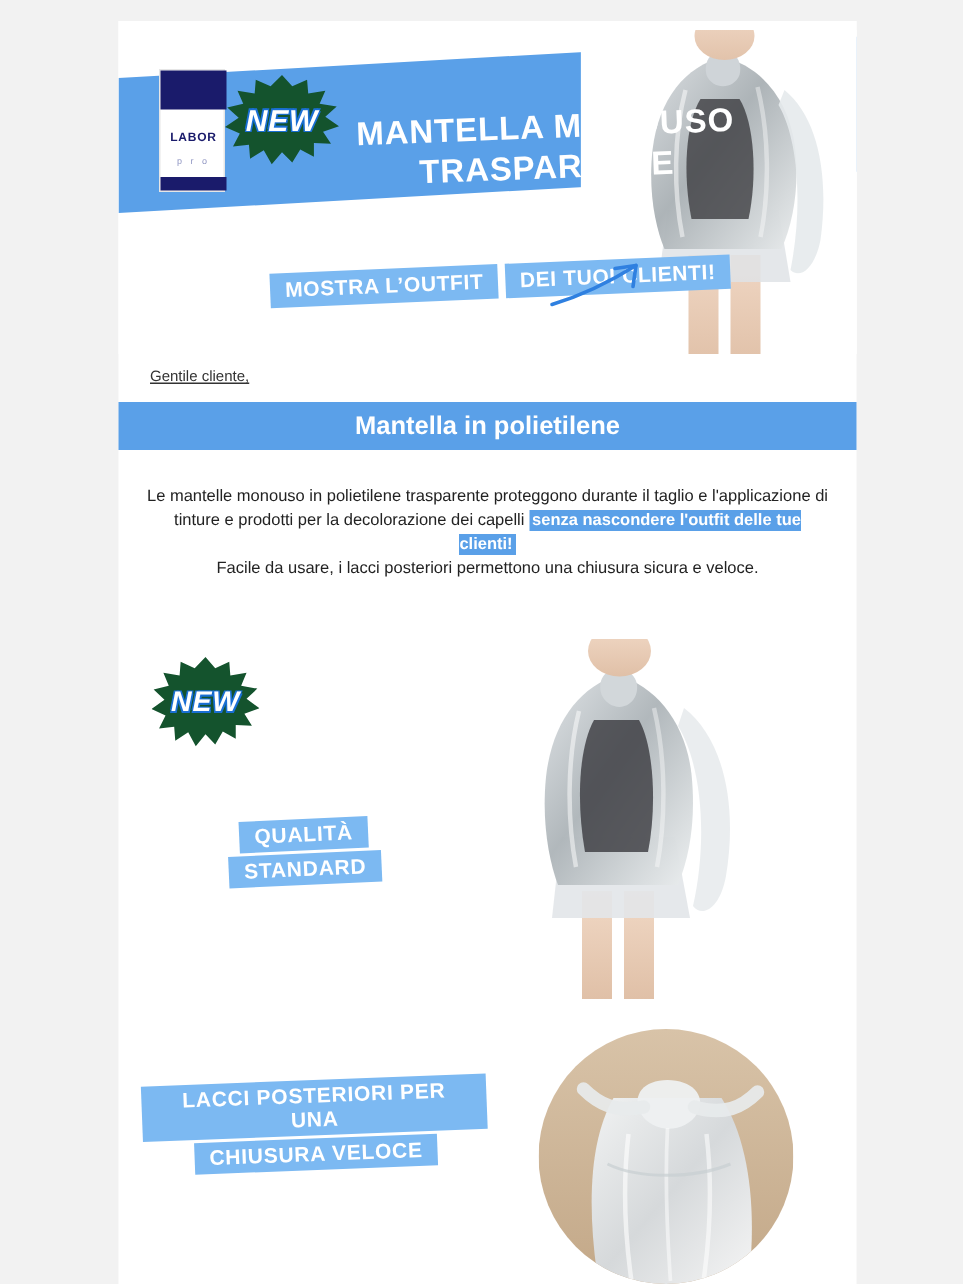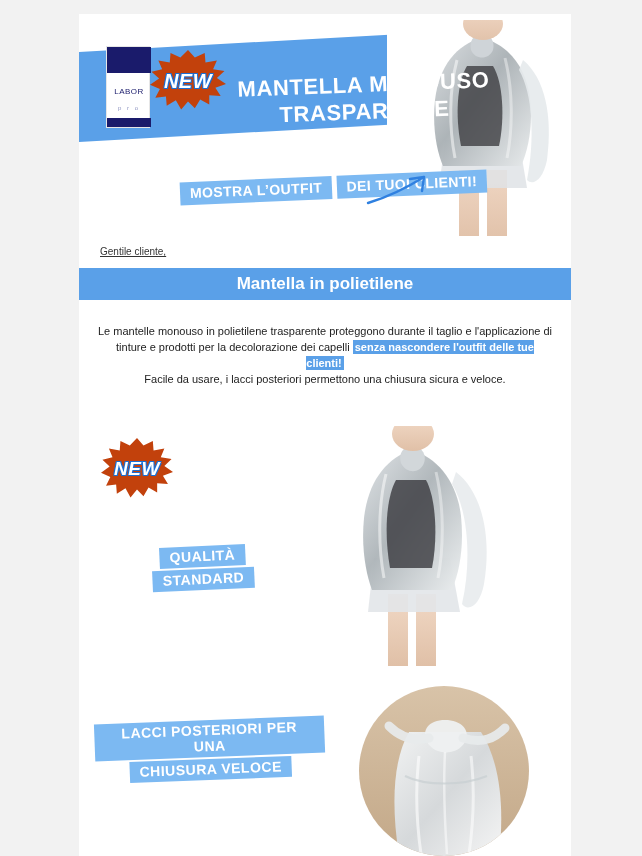--- a/index.html
+++ b/index.html
@@ -77,21 +77,21 @@
   }
   .logo-word {
     position: absolute;
     left: 0;
     top: 40px;
     width: 44px;
     text-align: center;
     font-size: 8px;
     letter-spacing: 0.5px;
     color: #1a1b6b;
-    font-weight: normal;
+    font-weight: bold;
   }
   .logo-sub {
     position: absolute;
     left: 0;
     top: 58px;
     width: 44px;
     text-align: center;
     font-size: 6px;
     letter-spacing: 2px;
     color: #8f95c2;
@@ -103,21 +103,21 @@
     width: 44px;
     height: 9px;
     background: #1a1b6b;
   }
 
   
   .burst {
     position: absolute;
     width: 70px;
     height: 60px;
-    background: #c2410c;
+    background: #14532d;
     clip-path: polygon(
       50% 0%, 59% 12%, 72% 5%, 73% 20%, 88% 17%, 83% 31%, 98% 34%,
       88% 45%, 100% 55%, 86% 61%, 93% 74%, 78% 73%, 78% 88%, 66% 80%,
       59% 94%, 50% 83%, 41% 96%, 34% 81%, 22% 90%, 21% 75%, 7% 77%,
       13% 63%, 0% 56%, 12% 46%, 2% 35%, 16% 31%, 11% 17%, 26% 20%,
       27% 5%, 40% 12%
     );
   }
   .burst-hero {
     left: 71px;

